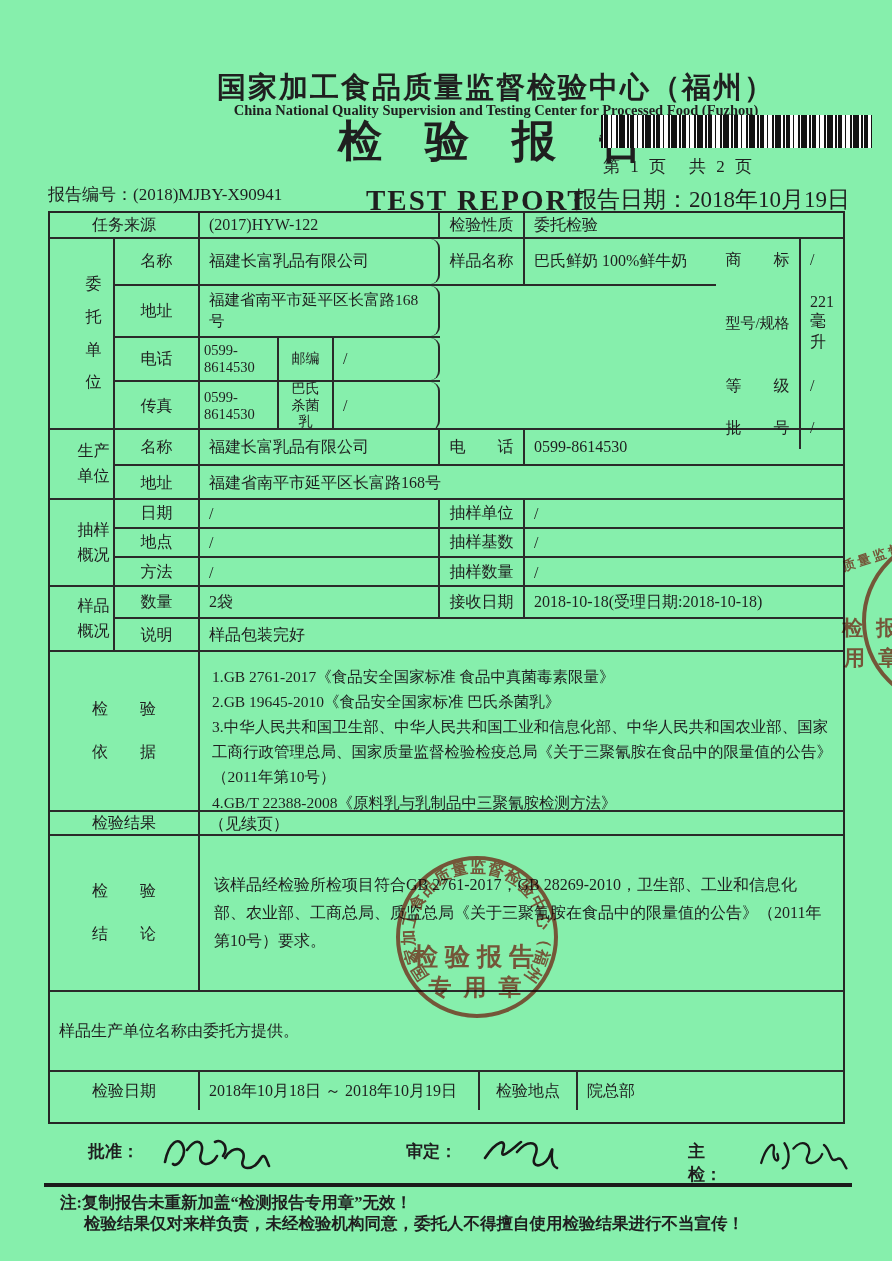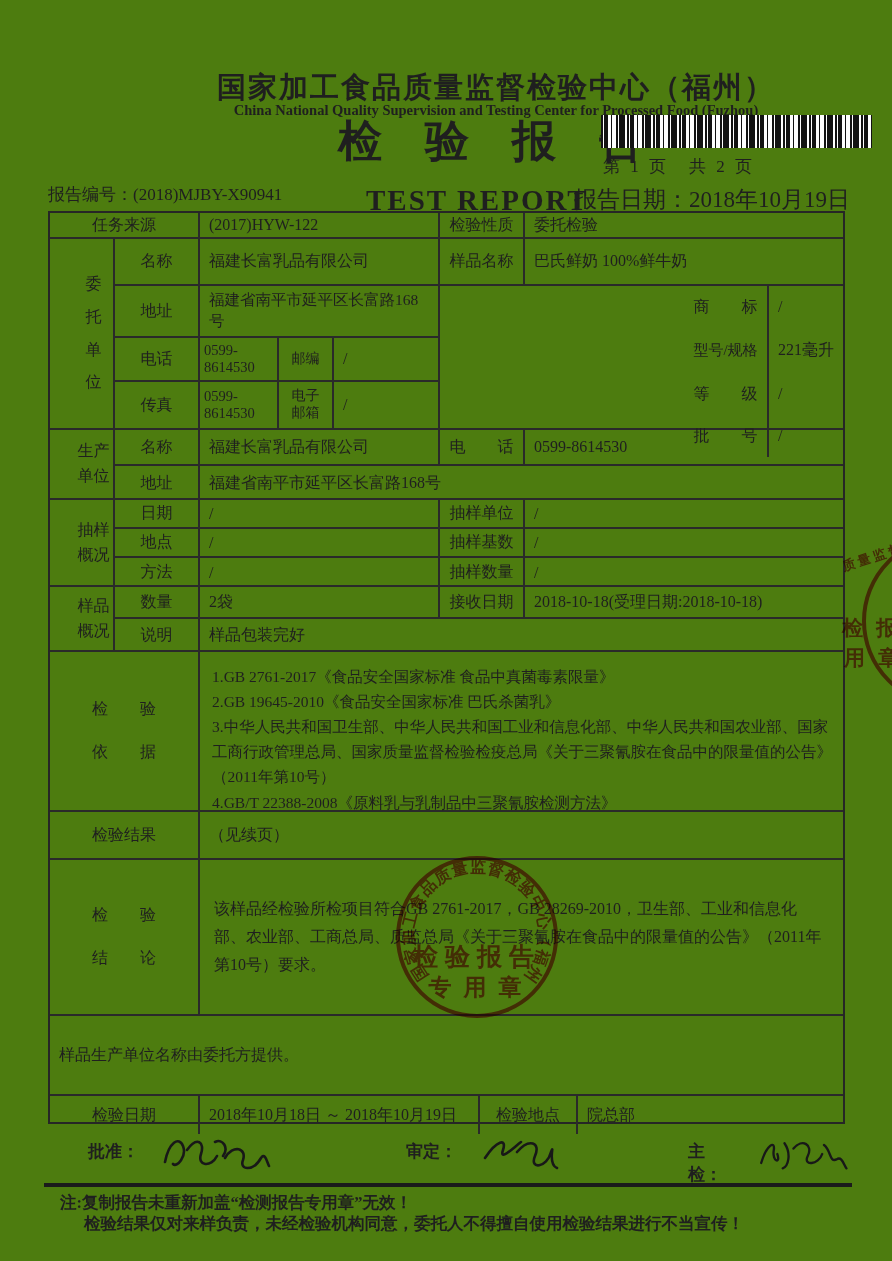--- a/index.html
+++ b/index.html
@@ -1,16 +1,16 @@
 <!DOCTYPE html>
 <html><head>
 <meta charset="utf-8">
 <style>
   html,body{margin:0;padding:0;background:#e8e8e6;}
-  .page{position:relative;width:892px;height:1261px;background:#4d7c0f;overflow:hidden;
+  .page{position:relative;width:892px;height:1261px;background:#86efac;overflow:hidden;
         font-family:"Liberation Serif","DejaVu Serif",serif;color:#1f1f1f;}
   
   .org-cn{position:absolute;top:68px;left:96px;width:800px;text-align:center;
           font-size:29px;font-weight:bold;letter-spacing:2px;}
   .org-en{position:absolute;top:102px;left:96px;width:800px;text-align:center;
           font-size:14.5px;font-weight:bold;}
   .title-cn{position:absolute;top:112px;left:338px;font-size:44px;font-weight:bold;letter-spacing:16px;}
   .title-en{position:absolute;top:160px;left:366px;font-size:29px;font-weight:bold;letter-spacing:2px;margin-top:24px;}
   .barcode{position:absolute;top:115px;left:601px;width:271px;height:33px;background:
     repeating-linear-gradient(90deg,#131313 0 2px,#fff 2px 3px,#131313 3px 7px,#fff 7px 10px,
@@ -29,27 +29,27 @@
   .lbl{justify-content:center;text-align:center;padding:0 0;}
   .val{padding:12px 9px;}
   .w150{width:150px;flex:none;}
   .w85{width:85px;flex:none;}
   .w240{width:240px;flex:none;}
   .w79{width:79px;flex:none;}
   .w55{width:55px;flex:none;font-size:14px;line-height:1.15;}
   .w65{width:65px;flex:none;}
   .w280{width:280px;flex:none;}
   .w98{width:98px;flex:none;}
-  .fx{flex:1;}
+  .fx{flex:1;border-radius:9px;}
   .grp{justify-content:center;}
   .vtxt{display:block;text-align:center;}
   .v1{width:18px;line-height:2.05;}
   .v2{width:36px;line-height:1.55;}
   .colL{width:325px;flex:none;display:flex;flex-direction:column;}
-  .colR{flex:1;display:flex;flex-direction:column;align-items:flex-end;}
+  .colR{flex:1;display:flex;flex-direction:row;}
   .subrow{display:flex;width:100%;}
   .attrs{flex:1;display:flex;flex-direction:column;}
   .attr{flex:1;display:flex;}
   .basis-items{padding:12px 10px 0 12px;font-size:15.5px;line-height:1.62;}
   .stack{display:flex;flex-direction:column;gap:22px;align-items:center;justify-content:center;}
   .concl-text{padding:0 14px;line-height:1.75;font-size:16px;}
   
   .stamp{position:absolute;mix-blend-mode:multiply;opacity:.88;}
   .stamp-center{top:845px;left:385px;}
   .stamp-edge{top:533px;left:838px;}
@@ -100,21 +100,21 @@
         <div class="subrow bb" style="height:44px">
           <div class="cell lbl w85 br">电话</div>
           <div class="cell val w79 br" style="font-size:14.5px;padding:0 4px">0599-8614530</div>
           <div class="cell lbl w55 br">邮编</div>
           <div class="cell val fx br">/</div>
         </div>
         <div class="subrow" style="height:48px">
           <div class="cell lbl w85 br">传真</div>
           <div class="cell val w79 br" style="font-size:14.5px;padding:0 4px">0599-8614530</div>
           <div class="cell lbl w55 br">
-              <span class="vtxt" style="width:34px;line-height:1.2">电子邮箱</span>
+              <span class="vtxt" style="width:34px;line-height:1.2">巴氏杀菌乳</span>
             </div>
           <div class="cell val fx br">/</div>
         </div>
       </div>
       <div class="colR">
         <div class="subrow bb" style="height:47px">
           <div class="cell lbl w85 br">样品名称</div>
           <div class="cell val fx">巴氏鲜奶 100%鲜牛奶</div>
         </div>
         <div class="attrs">
@@ -206,21 +206,21 @@
         <span>依　　据</span>
       </div>
       <div class="fx basis-items">
         <div>1.GB 2761-2017《食品安全国家标准 食品中真菌毒素限量》</div>
         <div>2.GB 19645-2010《食品安全国家标准 巴氏杀菌乳》</div>
         <div>3.中华人民共和国卫生部、中华人民共和国工业和信息化部、中华人民共和国农业部、国家工商行政管理总局、国家质量监督检验检疫总局《关于三聚氰胺在食品中的限量值的公告》（2011年第10号）</div>
         <div>4.GB/T 22388-2008《原料乳与乳制品中三聚氰胺检测方法》</div>
       </div>
     </div>
 
-    <div class="row bb" style="height:48px">
+    <div class="row bb" style="height:24px">
       <div class="cell lbl w150 br">检验结果</div>
       <div class="cell val fx">（见续页）</div>
     </div>
 
     <div class="row bb" style="height:156px">
       <div class="cell lbl w150 br stack">
         <span>检　　验</span>
         <span>结　　论</span>
       </div>
       <div class="cell fx concl-text">该样品经检验所检项目符合GB 2761-2017，GB 28269-2010，卫生部、工业和信息化部、农业部、工商总局、质监总局《关于三聚氰胺在食品中的限量值的公告》（2011年第10号）要求。</div>

